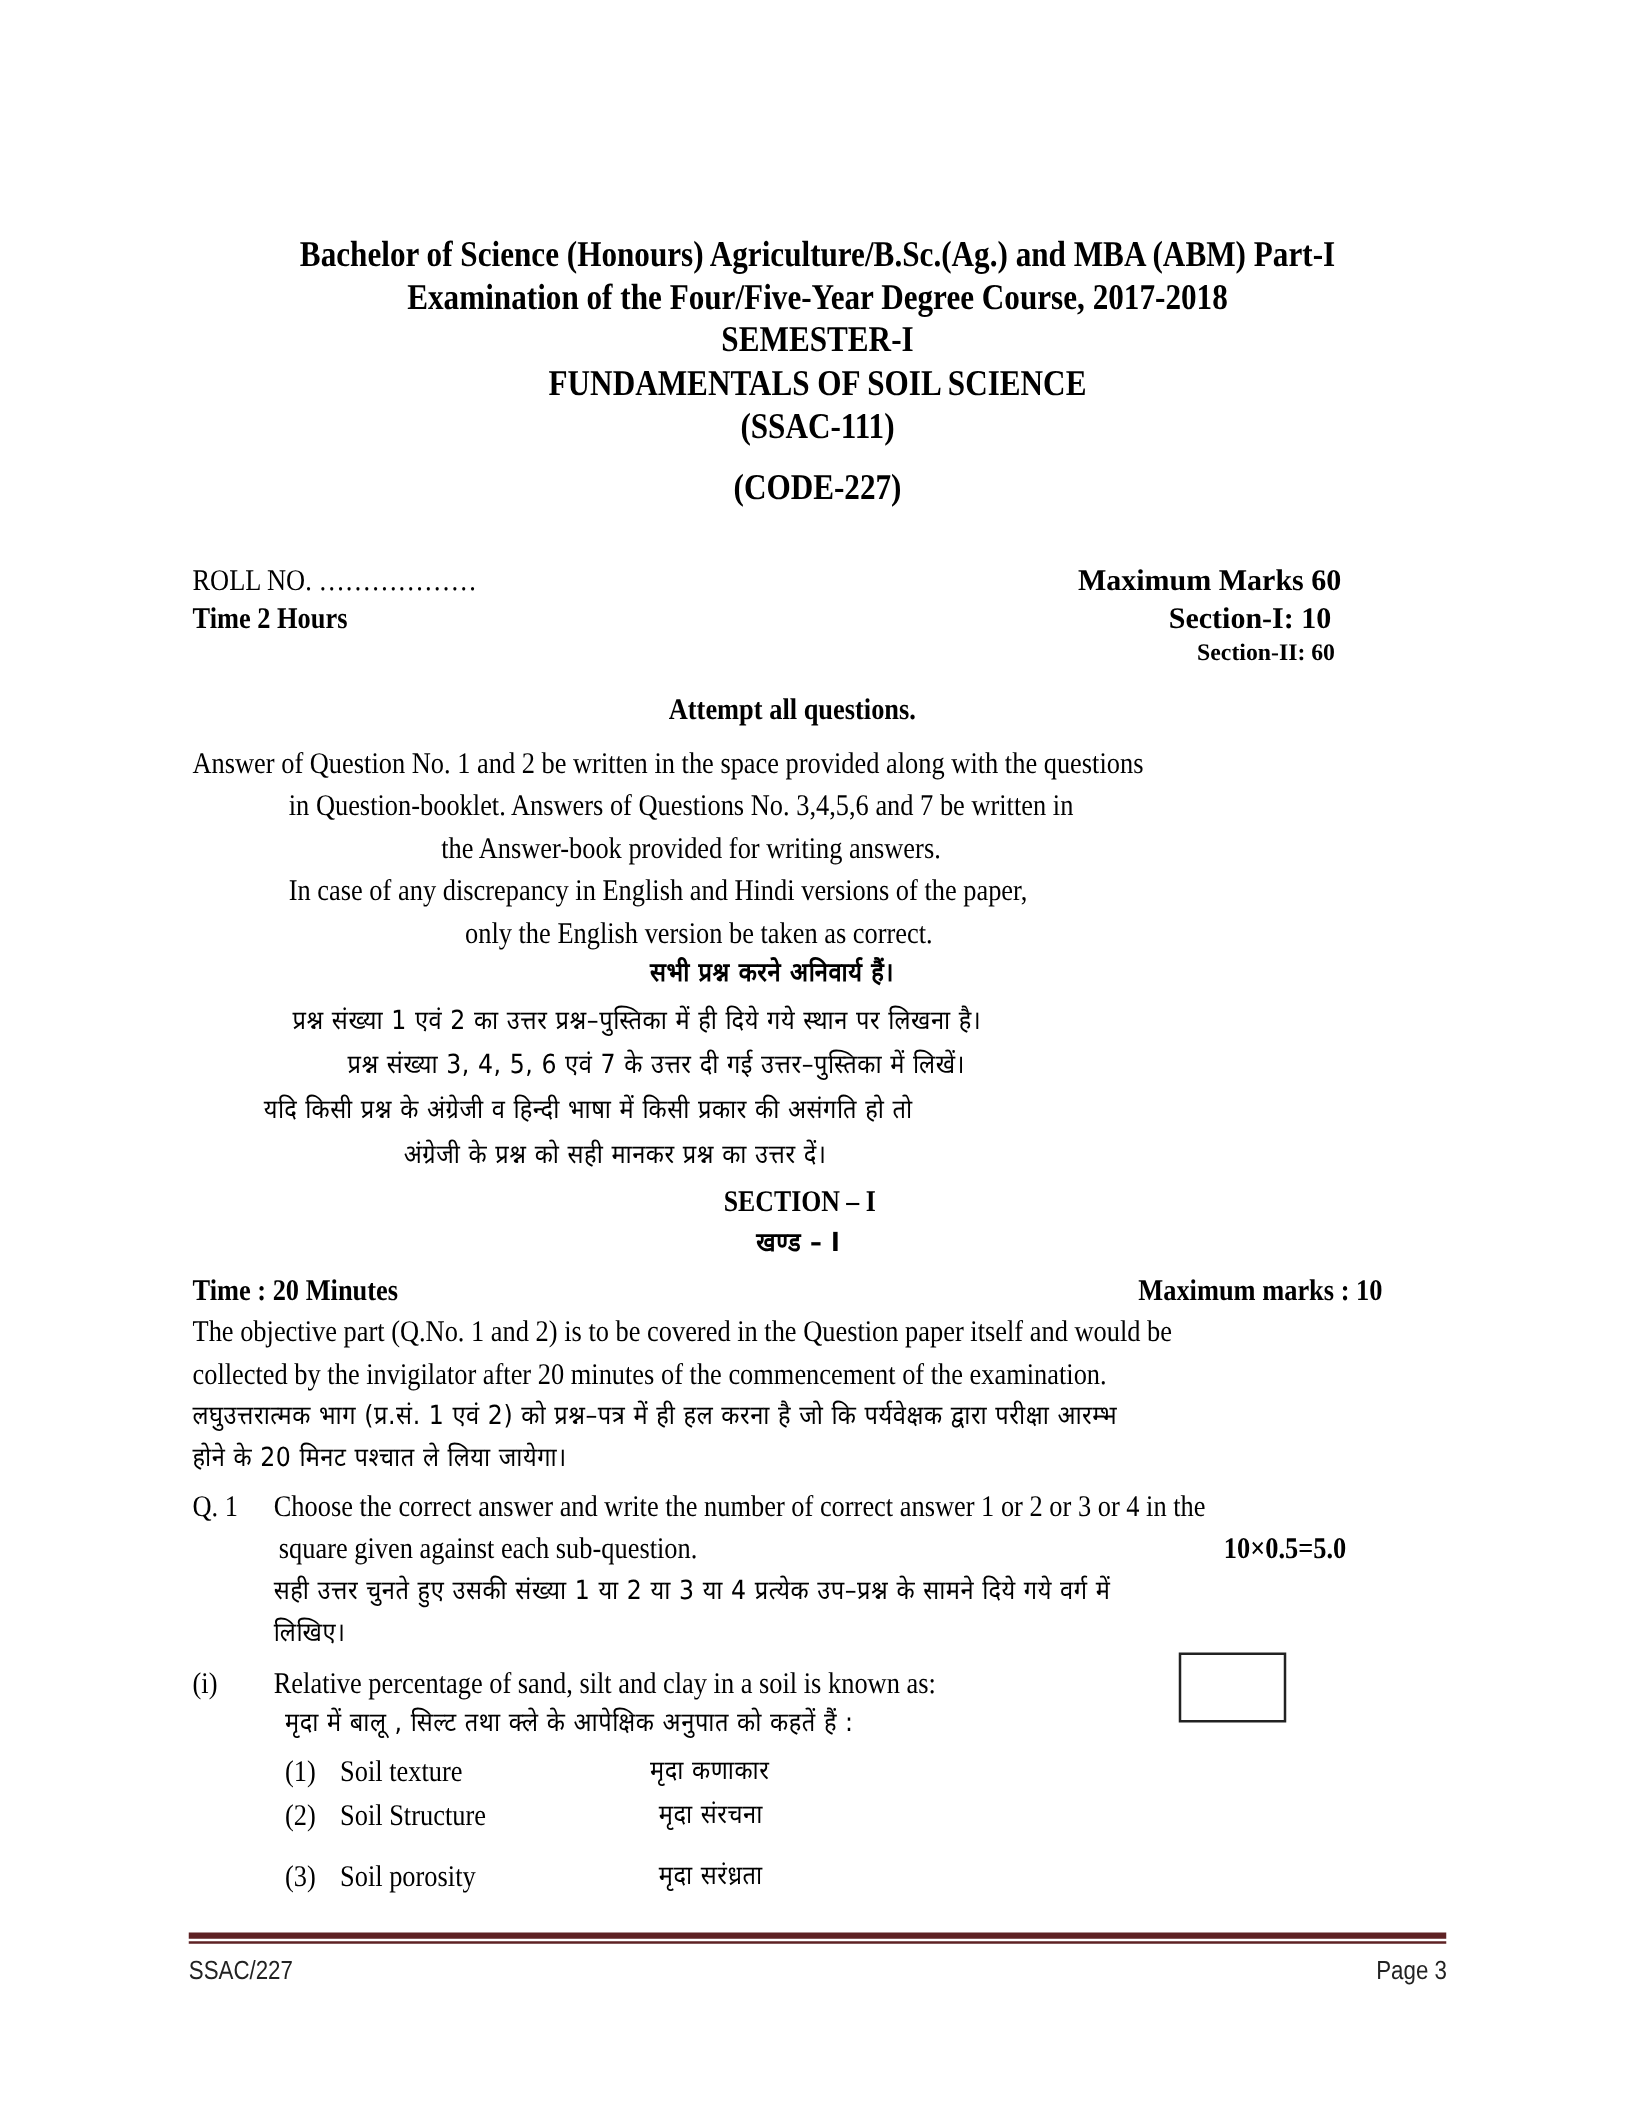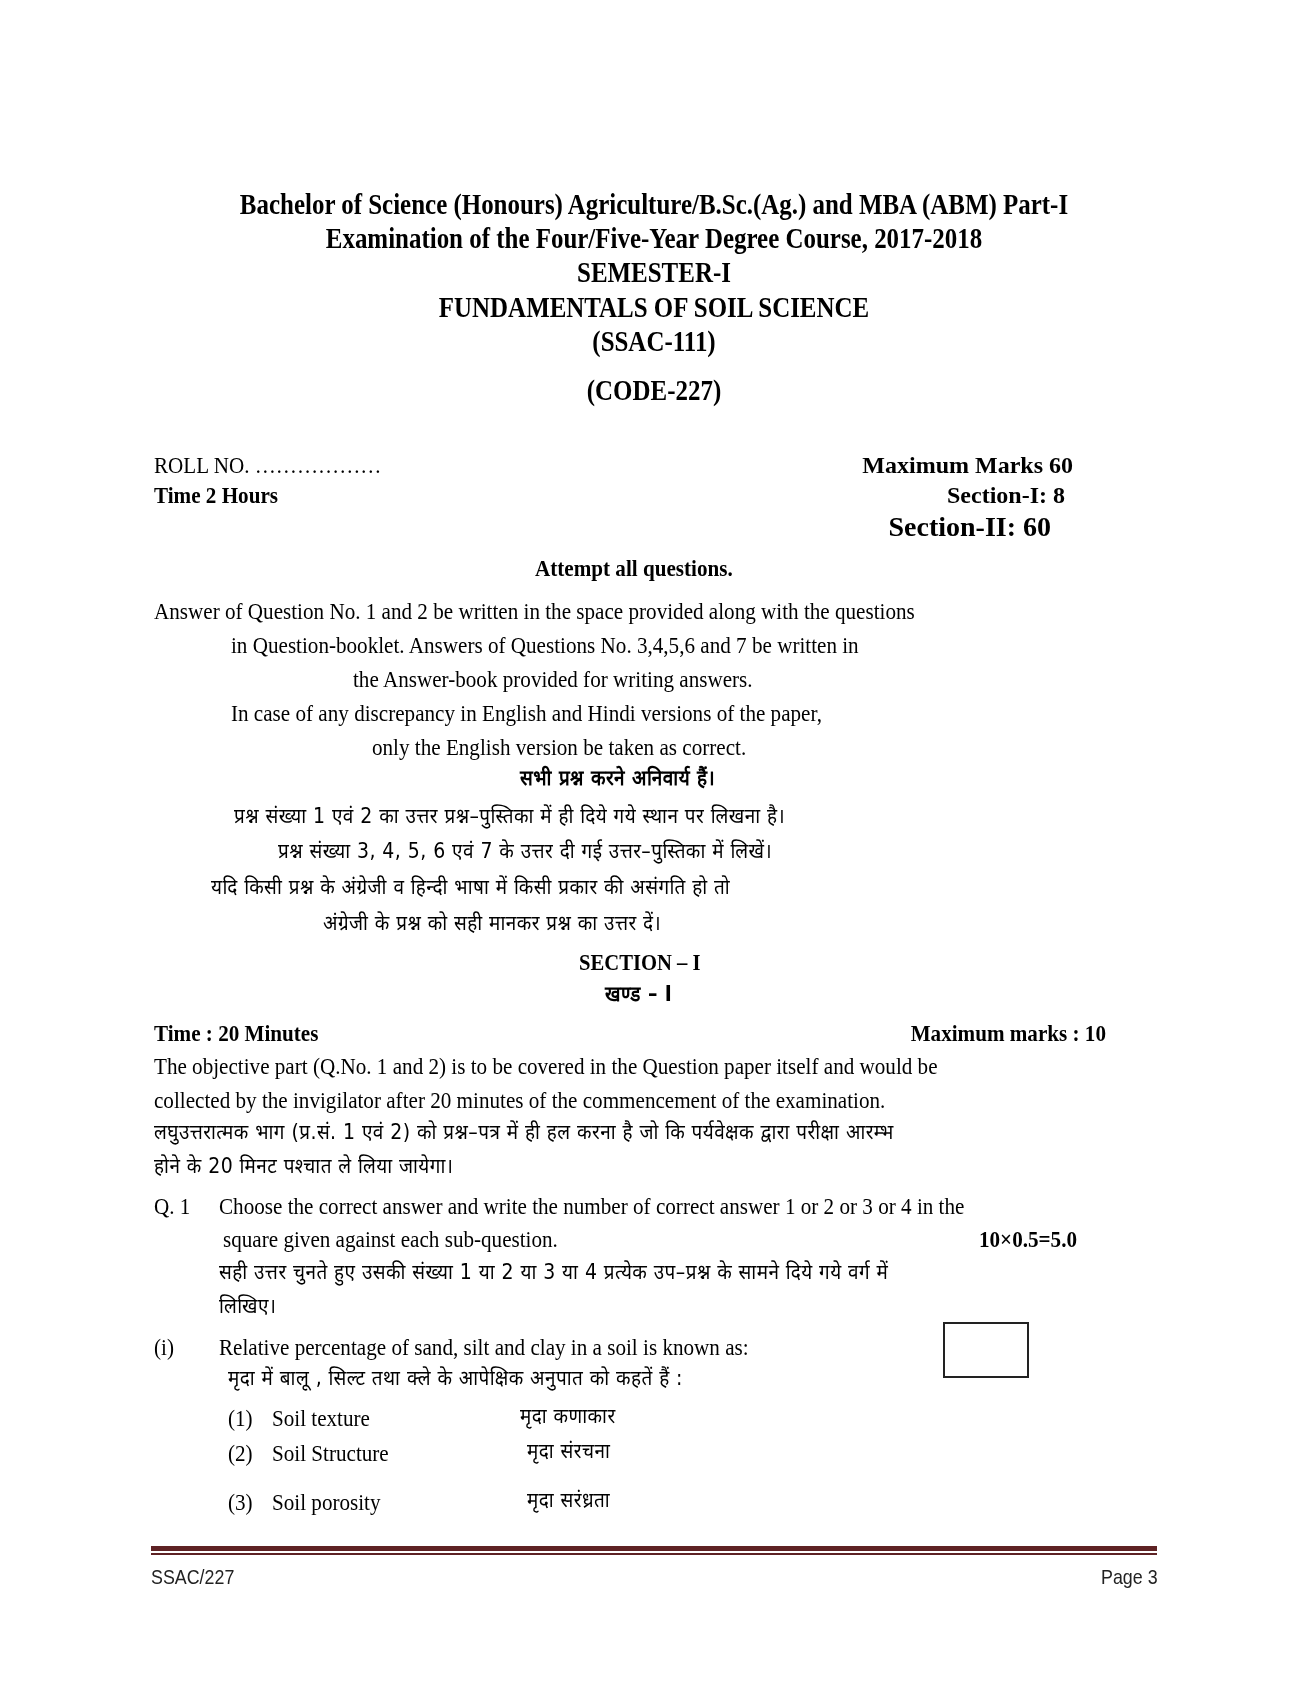--- a/index.html
+++ b/index.html
@@ -25,22 +25,22 @@
 <div class="ln c b t" style="top:190px">Bachelor of Science (Honours) Agriculture/B.Sc.(Ag.) and MBA (ABM) Part-I</div>
 <div class="ln c b t" style="top:224px">Examination of the Four/Five-Year Degree Course, 2017-2018</div>
 <div class="ln c b t" style="top:258px">SEMESTER-I</div>
 <div class="ln c b t" style="top:293px">FUNDAMENTALS OF SOIL SCIENCE</div>
 <div class="ln c b t" style="top:327px">(SSAC-111)</div>
 <div class="ln c b t" style="top:376px">(CODE-227)</div>
 
 <div class="ln e" style="left:154px; top:453px">ROLL NO. ………………</div>
 <div class="ln e b" style="left:154px; top:483px">Time 2 Hours</div>
 <div class="ln b right" style="right:235px; top:453px; font-size:24px">Maximum Marks 60</div>
-<div class="ln b right" style="right:243px; top:483px; font-size:24px">Section-I: 8</div>
-<div class="ln b right" style="right:257px; top:513px; font-size:28px">Section-II: 60</div>
+<div class="ln b right" style="right:243px; top:483px; font-size:24px">Section-I: 10</div>
+<div class="ln b right" style="right:240px; top:513px; font-size:19px">Section-II: 60</div>
 
 <div class="ln b" style="left:535px; top:556px; font-size:24px; transform:scaleX(0.88); transform-origin:left center">Attempt all questions.</div>
 <div class="ln e" style="left:154px; top:599px">Answer of Question No. 1 and 2 be written in the space provided along with the questions</div>
 <div class="ln e" style="left:231px; top:633px">in Question-booklet. Answers of Questions No. 3,4,5,6 and 7 be written in</div>
 <div class="ln e" style="left:353px; top:667px">the Answer-book provided for writing answers.</div>
 <div class="ln e" style="left:231px; top:701px">In case of any discrepancy in English and Hindi versions of the paper,</div>
 <div class="ln e" style="left:372px; top:735px">only the English version be taken as correct.</div>
 
 <div class="ln b hl" style="left:520px; top:768px">सभी प्रश्न करने अनिवार्य हैं।</div>
 <div class="ln hl" style="left:234px; top:806px">प्रश्न संख्या 1 एवं 2 का उत्तर प्रश्न–पुस्तिका में ही दिये गये स्थान पर लिखना है।</div>

